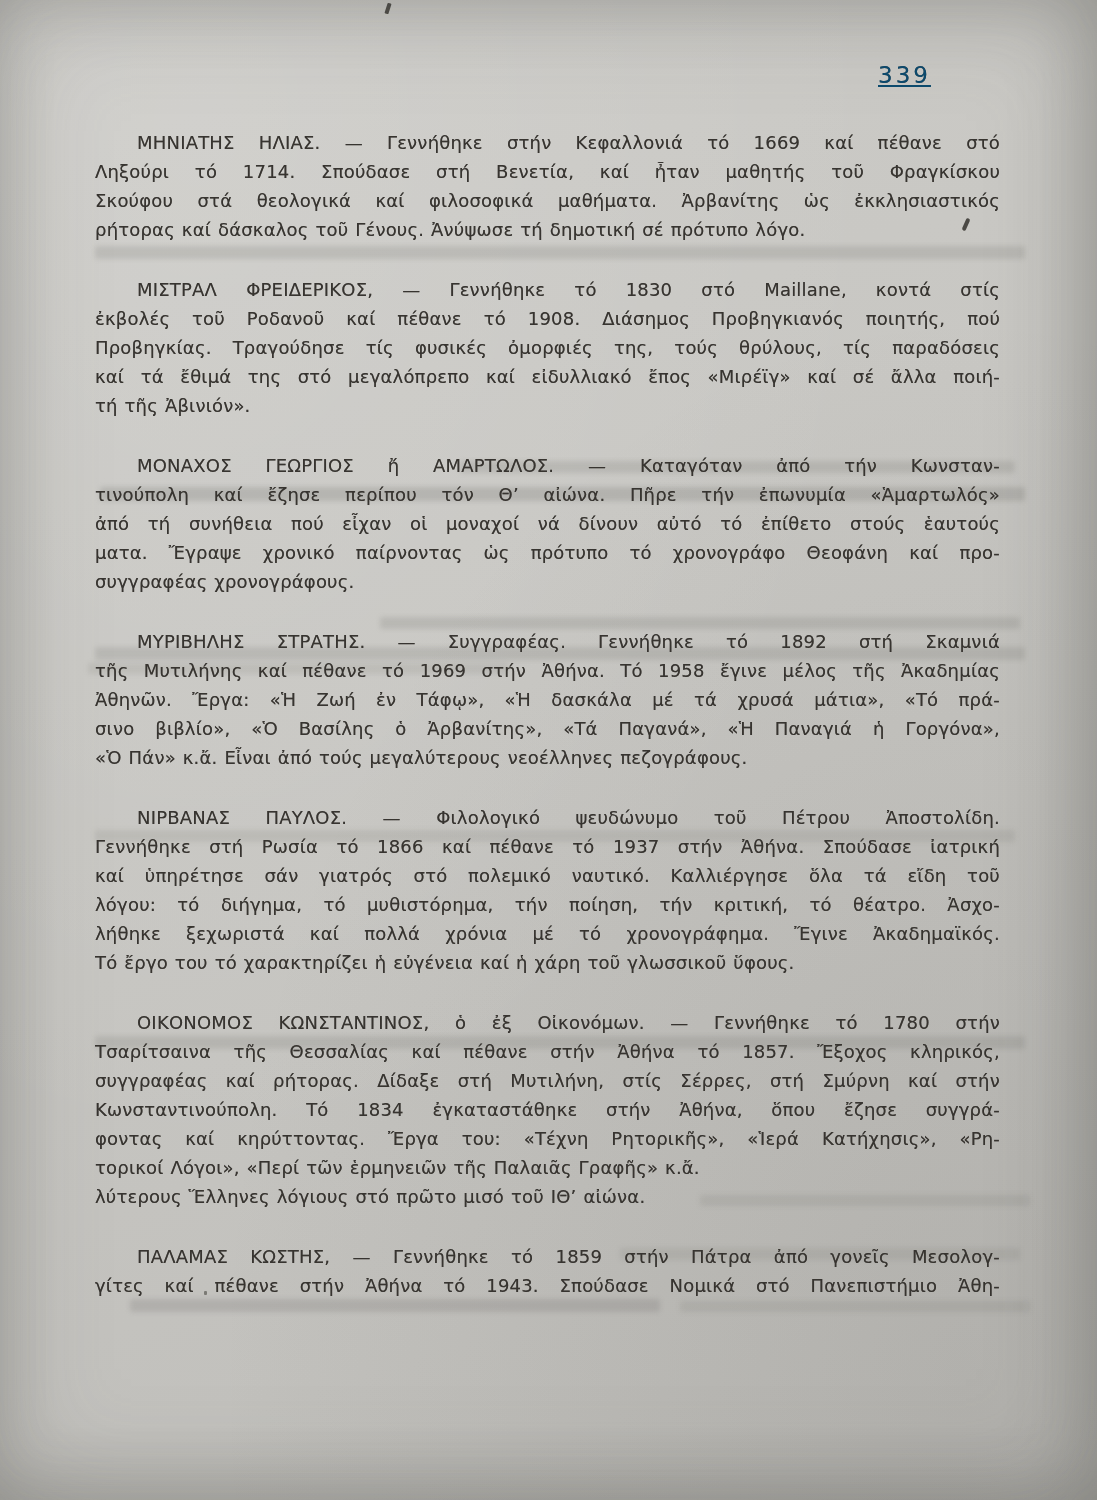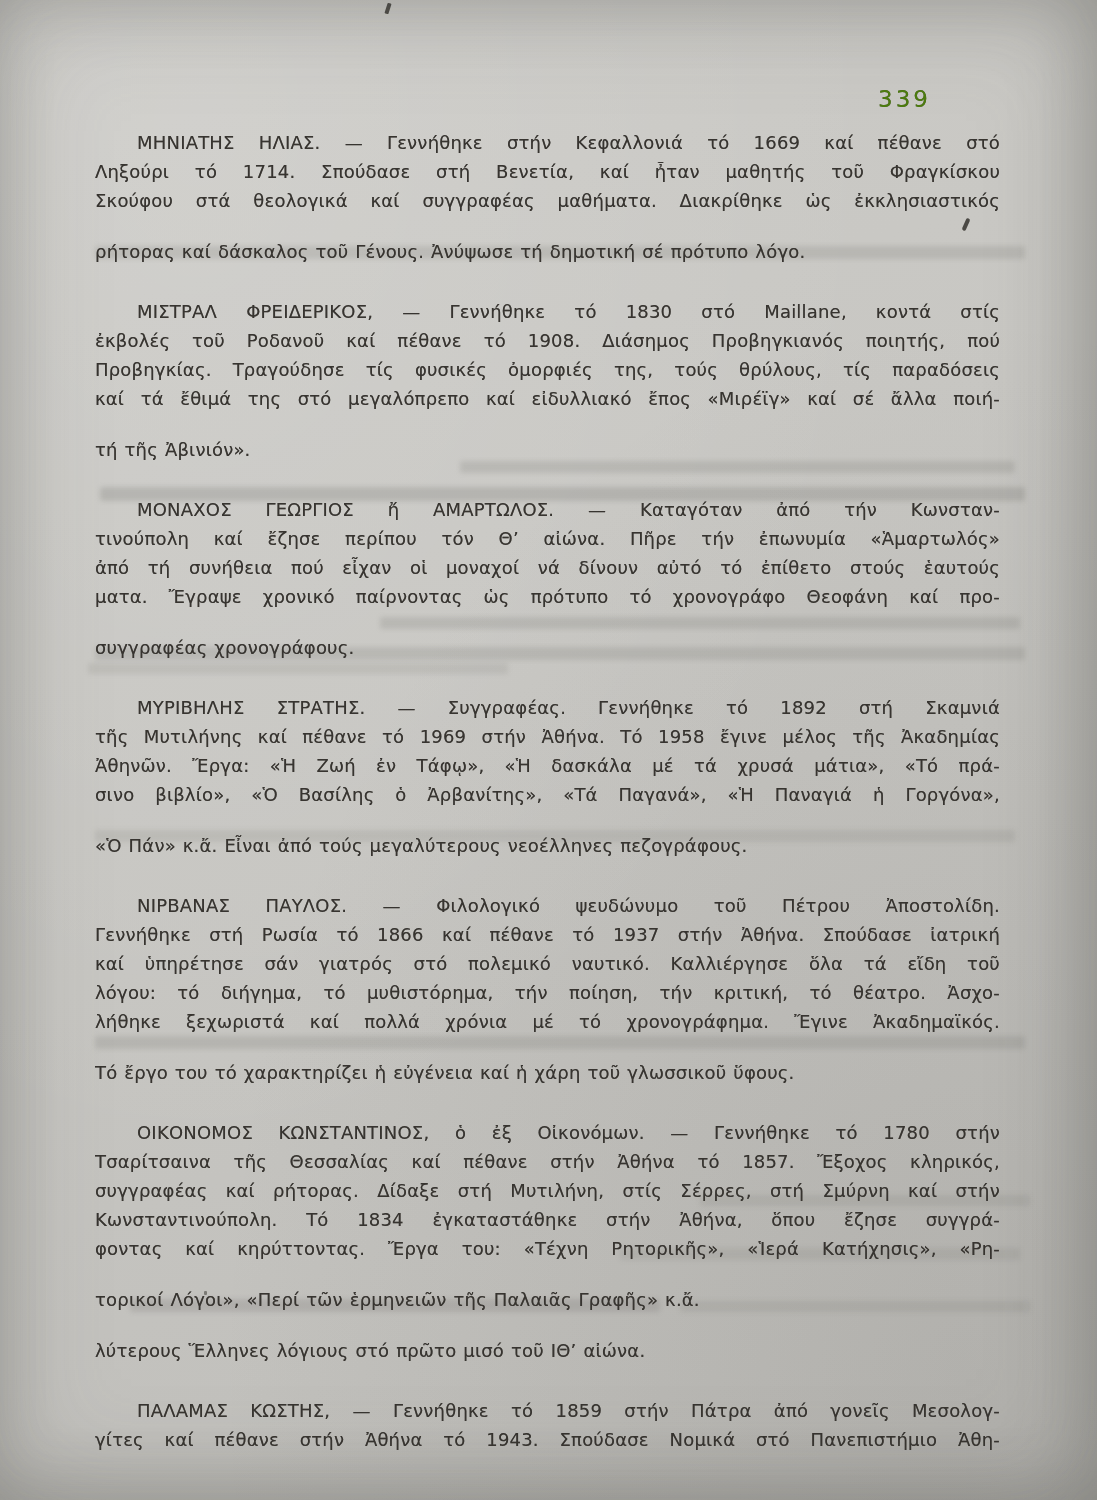--- a/index.html
+++ b/index.html
@@ -20,26 +20,27 @@
     pointer-events: none;
     z-index: 3;
     box-shadow:
       inset 0 0 110px rgba(95,93,88,0.28),
       inset -22px 0 70px rgba(85,83,78,0.18),
       inset 0 -18px 60px rgba(85,83,78,0.14);
   }
 
   .page-number {
     position: absolute;
-    top: 86px; left: 878px;
+    top: 62px; left: 878px;
     font-size: 23px;
     letter-spacing: 3px;
-    color: #4d7c0f;
+    color: #0c4a6e;
     z-index: 2;
     text-shadow: 0 0 0.5px rgba(50,48,44,0.7);
+    text-decoration: underline;
   }
 
   .text-column {
     position: absolute;
     left: 95px; top: 128px;
     width: 905px;
     color: #373430;
     font-size: 18px;
     line-height: 29px;
     letter-spacing: 0.2px;
@@ -49,21 +50,21 @@
   }
   .para { margin: 0; }
   .para.gap { margin-top: 31px; }
   .line {
     height: 29px;
     overflow: hidden;
     text-align: justify;
     text-align-last: justify;
   }
   .line.first { text-indent: 42px; }
-  .line.last { text-align-last: left; margin-top: 22px; }
+  .line.last { text-align-last: left; }
 
   
   .ghost {
     position: absolute;
     background: rgba(100,98,93,0.17);
     filter: blur(2.6px);
     border-radius: 3px;
     z-index: 1;
   }
   .speck {
@@ -92,21 +93,21 @@
 <div class="speck" style="left:386px; top:3px;   width:4px; height:11px; transform:rotate(18deg);"></div>
 <div class="speck" style="left:964px; top:218px; width:4px; height:13px; transform:rotate(24deg); border-radius:2px;"></div>
 <div class="speck" style="left:204px; top:1291px; width:3px; height:4px; opacity:0.6;"></div>
 
 <div class="page-number">339</div>
 
 <div class="text-column">
     <div class="para">
       <div class="line first">ΜΗΝΙΑΤΗΣ ΗΛΙΑΣ. — Γεννήθηκε στήν Κεφαλλονιά τό 1669 καί πέθανε στό</div>
       <div class="line">Ληξούρι τό 1714. Σπούδασε στή Βενετία, καί ἦταν μαθητής τοῦ Φραγκίσκου</div>
-      <div class="line">Σκούφου στά θεολογικά καί συγγραφέας μαθήματα. Διακρίθηκε ὡς ἐκκλησιαστικός</div>
+      <div class="line">Σκούφου στά θεολογικά καί φιλοσοφικά μαθήματα. Ἀρβανίτης ὡς ἐκκλησιαστικός</div>
       <div class="line last">ρήτορας καί δάσκαλος τοῦ Γένους. Ἀνύψωσε τή δημοτική σέ πρότυπο λόγο.</div>
     </div>
     <div class="para gap">
       <div class="line first">ΜΙΣΤΡΑΛ ΦΡΕΙΔΕΡΙΚΟΣ, — Γεννήθηκε τό 1830 στό Maillane, κοντά στίς</div>
       <div class="line">ἐκβολές τοῦ Ροδανοῦ καί πέθανε τό 1908. Διάσημος Προβηγκιανός ποιητής, πού</div>
       <div class="line">Προβηγκίας. Τραγούδησε τίς φυσικές ὀμορφιές της, τούς θρύλους, τίς παραδόσεις</div>
       <div class="line">καί τά ἔθιμά της στό μεγαλόπρεπο καί εἰδυλλιακό ἔπος «Μιρέϊγ» καί σέ ἄλλα ποιή-</div>
       <div class="line last">τή τῆς Ἀβινιόν».</div>
     </div>
     <div class="para gap">

